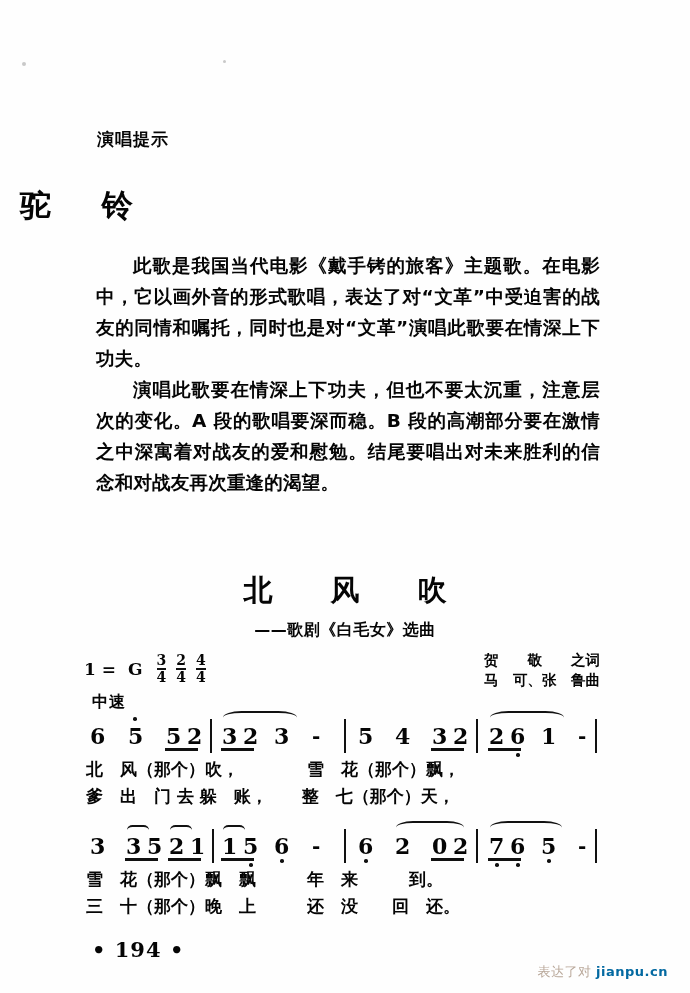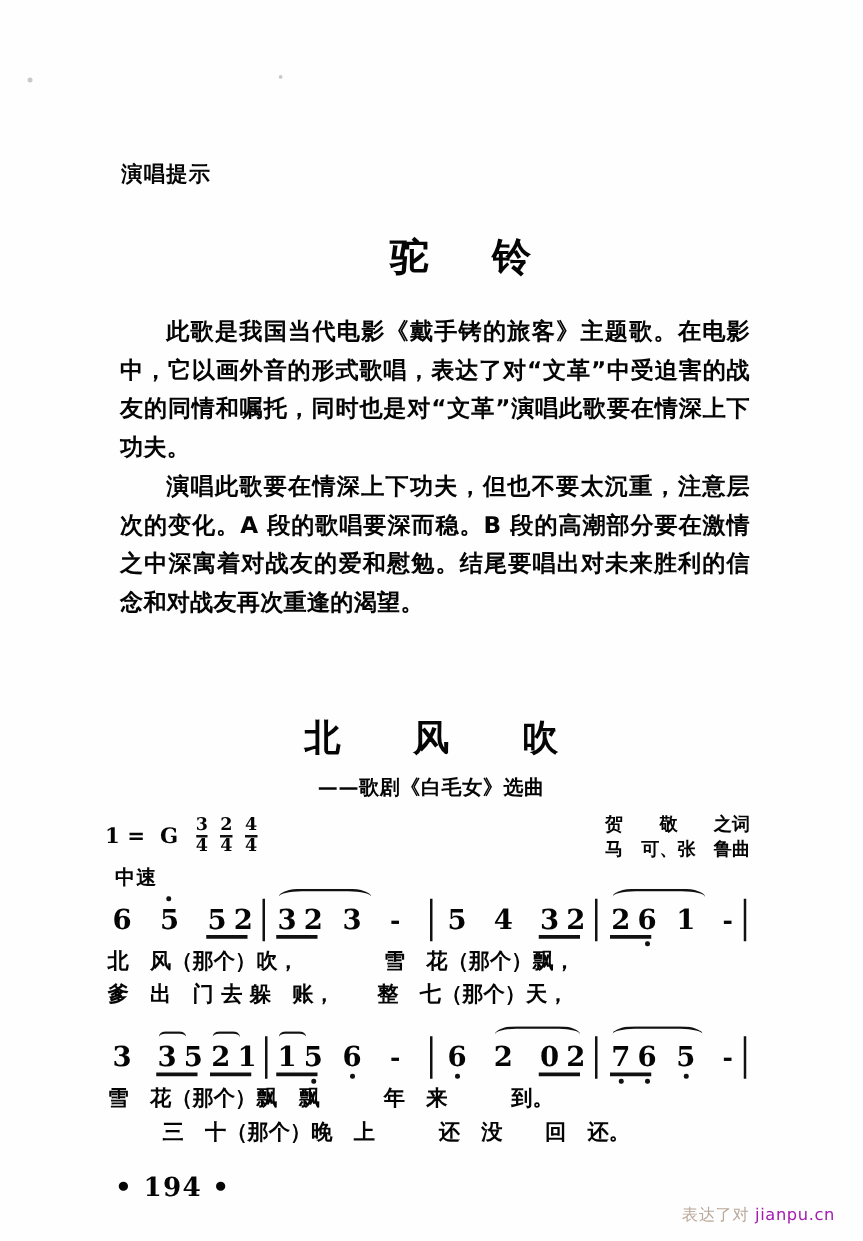--- a/index.html
+++ b/index.html
@@ -30,27 +30,25 @@
     font-size: 17px;
     font-weight: bold;
     letter-spacing: 1px;
     font-family: "DejaVu Sans", "Liberation Sans", sans-serif;
   }
 
   .song-title-1 {
     position: absolute;
     left: 0; right: 0;
     top: 185px;
-    text-align: center;
     font-size: 31px;
     font-weight: bold;
     letter-spacing: 20px;
     text-indent: 20px;
     font-family: "DejaVu Sans", "Liberation Sans", sans-serif;
-    padding-left: 47px;
   }
 
   .prose {
     position: absolute;
     left: 96px;
     top: 250px;
     width: 504px;
   }
   .para {
     font-size: 18.5px;
@@ -218,21 +216,21 @@
   }
   .watermark {
     position: absolute;
     right: 22px;
     bottom: 12px;
     font-size: 13px;
     color: #b9a89a;
     letter-spacing: 0.5px;
     font-family: "DejaVu Sans", "Liberation Sans", sans-serif;
   }
-  .watermark .wm-en { color: #a21caf; }
+  .watermark .wm-en { color: #0369a1; font-weight: bold; }
 </style>
 </head>
 <body>
 
 <div class="page">
 
   <div class="speck" style="left:22px;top:62px;width:4px;height:4px;"></div>
   <div class="speck" style="left:223px;top:60px;width:3px;height:3px;"></div>
 
   <div class="section-label">演唱提示</div>
@@ -358,21 +356,21 @@
       <span class="beam" style="left:402px;width:33px;"></span>
       <span class="note" style="left:455px;">5</span>
       <span class="dot-lo" style="left:461px;"></span>
       <span class="note dash" style="left:492px;">-</span>
       <span class="barline" style="left:509px;"></span>
     </div>
     <div class="lyricrow">
       <span class="lyric" style="left:0px;">雪　花（那个）飘　飘　　　年　来　　　到。</span>
     </div>
     <div class="lyricrow">
-      <span class="lyric" style="left:0px;margin-left:44px;">三　十（那个）晚　上　　　还　没　　回　还。</span>
+      <span class="lyric" style="left:0px;">三　十（那个）晚　上　　　还　没　　回　还。</span>
     </div>
   </div>
 
   <div class="pagenum">• 194 •</div>
 
   <div class="watermark">
     <span>表达了对</span>
     <span class="wm-en">jianpu.cn</span>
   </div>
 

